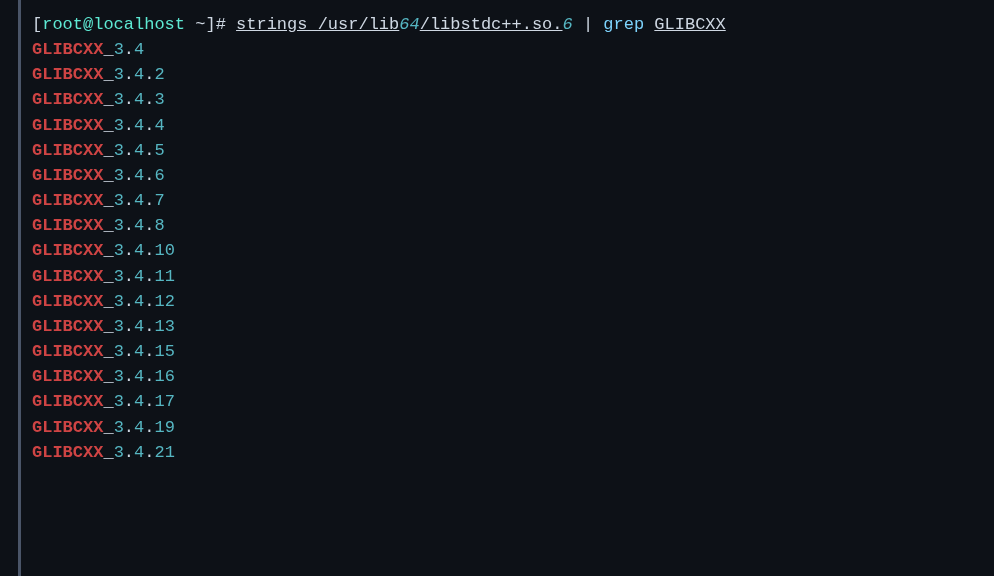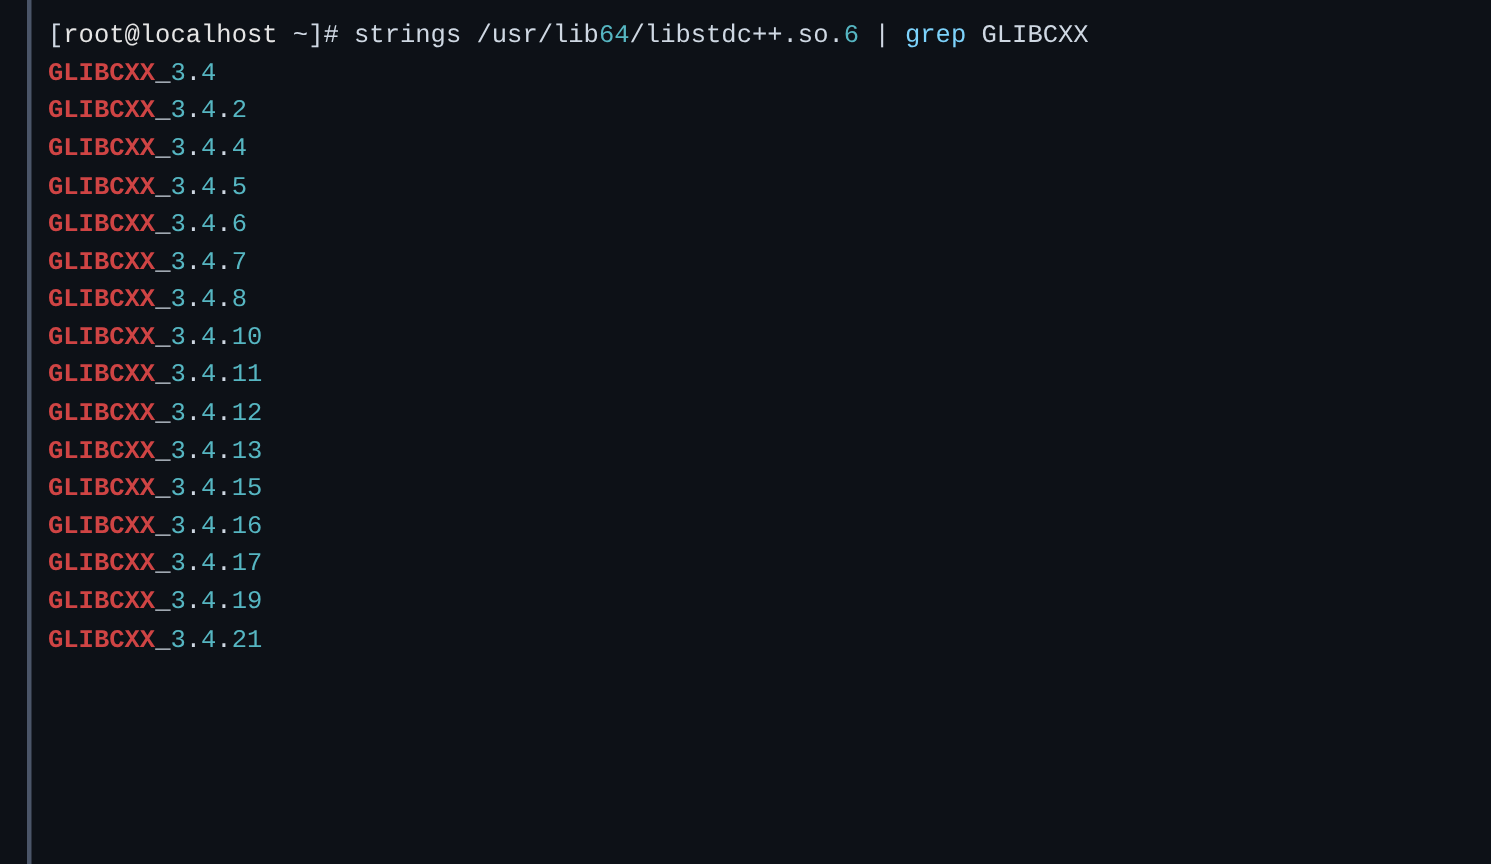--- a/index.html
+++ b/index.html
@@ -25,42 +25,43 @@
       left: 18px;
       top: 0;
       bottom: 0;
       width: 3px;
       background: #4a5568;
     }
     .prompt-line {
       white-space: pre;
     }
     .prompt-bracket { color: #cfd8e3; }
-    .prompt-user { color: #e5e5e5; }
+    .prompt-user { color: #5eead4; }
     .prompt-path { color: #cfd8e3; }
     .prompt-hash { color: #cfd8e3; }
-    .cmd-text { color: #cfd8e3; }
-    .cmd-num { color: #56b6c2; }
+    .cmd-text { color: #cfd8e3; text-decoration: underline; }
+    .cmd-num { color: #56b6c2; font-style: italic; }
     .pipe { color: #cfd8e3; }
     .grep-kw { color: #7dd3fc; }
     .output-line {
       white-space: pre;
     }
     .match { color: #cf4444; font-weight: bold; }
     .underscore { color: #cfd8e3; }
     .dot { color: #cfd8e3; }
     .ver-num { color: #56b6c2; }
   </style>
 </head>
 <body>
 
 <div class="prompt-line"><span class="prompt-bracket">[</span><span class="prompt-user">root@localhost</span> <span class="prompt-path">~</span><span class="prompt-bracket">]</span><span class="prompt-hash">#</span> <span class="cmd-text">strings /usr/lib</span><span class="cmd-num">64</span><span class="cmd-text">/libstdc++.so.</span><span class="cmd-num">6</span> <span class="pipe">|</span> <span class="grep-kw">grep</span> <span class="cmd-text">GLIBCXX</span></div>
 <div id="output-container">
     <div class="output-line"><span class="match">GLIBCXX</span><span><span class="underscore">_</span><span class="ver-num">3</span><span class="dot">.</span><span class="ver-num">4</span></span></div>
     <div class="output-line"><span class="match">GLIBCXX</span><span><span class="underscore">_</span><span class="ver-num">3</span><span class="dot">.</span><span class="ver-num">4</span><span class="dot">.</span><span class="ver-num">2</span></span></div>
+    <div class="output-line"><span class="match">GLIBCXX</span><span><span class="underscore">_</span><span class="ver-num">3</span><span class="dot">.</span><span class="ver-num">4</span><span class="dot">.</span><span class="ver-num">3</span></span></div>
     <div class="output-line"><span class="match">GLIBCXX</span><span><span class="underscore">_</span><span class="ver-num">3</span><span class="dot">.</span><span class="ver-num">4</span><span class="dot">.</span><span class="ver-num">4</span></span></div>
     <div class="output-line"><span class="match">GLIBCXX</span><span><span class="underscore">_</span><span class="ver-num">3</span><span class="dot">.</span><span class="ver-num">4</span><span class="dot">.</span><span class="ver-num">5</span></span></div>
     <div class="output-line"><span class="match">GLIBCXX</span><span><span class="underscore">_</span><span class="ver-num">3</span><span class="dot">.</span><span class="ver-num">4</span><span class="dot">.</span><span class="ver-num">6</span></span></div>
     <div class="output-line"><span class="match">GLIBCXX</span><span><span class="underscore">_</span><span class="ver-num">3</span><span class="dot">.</span><span class="ver-num">4</span><span class="dot">.</span><span class="ver-num">7</span></span></div>
     <div class="output-line"><span class="match">GLIBCXX</span><span><span class="underscore">_</span><span class="ver-num">3</span><span class="dot">.</span><span class="ver-num">4</span><span class="dot">.</span><span class="ver-num">8</span></span></div>
     <div class="output-line"><span class="match">GLIBCXX</span><span><span class="underscore">_</span><span class="ver-num">3</span><span class="dot">.</span><span class="ver-num">4</span><span class="dot">.</span><span class="ver-num">1</span><span class="ver-num">0</span></span></div>
     <div class="output-line"><span class="match">GLIBCXX</span><span><span class="underscore">_</span><span class="ver-num">3</span><span class="dot">.</span><span class="ver-num">4</span><span class="dot">.</span><span class="ver-num">1</span><span class="ver-num">1</span></span></div>
     <div class="output-line"><span class="match">GLIBCXX</span><span><span class="underscore">_</span><span class="ver-num">3</span><span class="dot">.</span><span class="ver-num">4</span><span class="dot">.</span><span class="ver-num">1</span><span class="ver-num">2</span></span></div>
     <div class="output-line"><span class="match">GLIBCXX</span><span><span class="underscore">_</span><span class="ver-num">3</span><span class="dot">.</span><span class="ver-num">4</span><span class="dot">.</span><span class="ver-num">1</span><span class="ver-num">3</span></span></div>
     <div class="output-line"><span class="match">GLIBCXX</span><span><span class="underscore">_</span><span class="ver-num">3</span><span class="dot">.</span><span class="ver-num">4</span><span class="dot">.</span><span class="ver-num">1</span><span class="ver-num">5</span></span></div>

